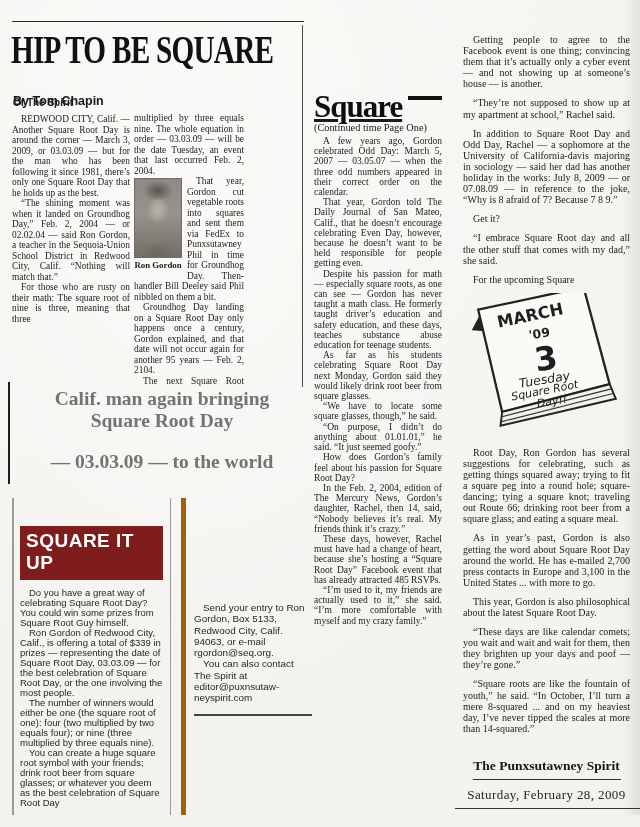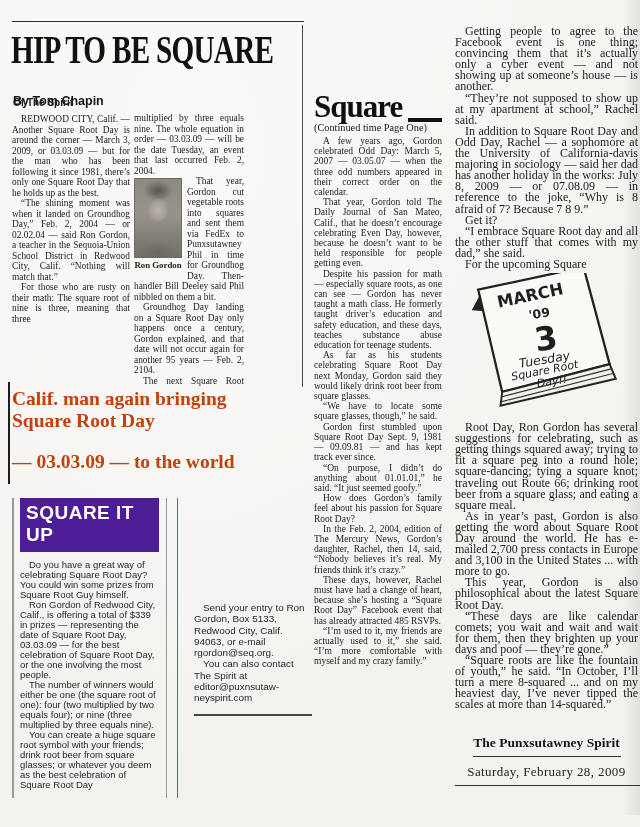--- a/index.html
+++ b/index.html
@@ -42,52 +42,52 @@
       radial-gradient(ellipse 20px 14px at 50% 15%, #57534e 0%, rgba(0,0,0,0) 75%),
       radial-gradient(ellipse 22px 16px at 50% 96%, #6a6761 0%, rgba(0,0,0,0) 80%),
       linear-gradient(180deg, #8d8a84 0%, #97938c 45%, #807d77 78%, #73706a 100%);
   }
   .photo-caption { font-size:8.8px; font-weight:bold; text-align:center; margin-top:2px;font-family:Liberation Serif, serif; }
 
   .vert-rule { position:absolute; left:302px; top:25px; height:362px; border-left:1px solid #4a4a46; }
 
   
   .mid-col { position:absolute; left:314px; top:92px; width:128px; }
-  .mid-title-row { display:flex; align-items:flex-end; }
+  .mid-title-row { display:flex; align-items:flex-start;text-decoration:underline; }
   .mid-title { font-size:31px; font-weight:bold; letter-spacing:-1px; color:#0e0e0e; line-height:30px; }
   .mid-dash { flex:1; height:4px; background:#111; margin-left:6px; margin-top:4px; }
   .mid-sub { font-size:10.3px; margin:0 0 3px 0; color:#151515; }
   .mid-body p { margin:0; font-size:9.5px; line-height:10.2px; text-align:justify; text-indent:9px; }
 
   
   .right-col { position:absolute; left:455px; top:26px; width:183px; }
-  .right-top p, .right-bottom p { margin:0; font-size:12px; line-height:11.1px; text-align:justify; text-indent:10px; }
+  .right-top p, .right-bottom p { margin:8px; font-size:10px; line-height:11.1px; text-align:justify; text-indent:10px; }
   .calendar { width:186px; height:146px; margin:3px 0 3px -8px; }
   .paper-name { margin-top:24px; text-align:center; font-size:13.5px; font-weight:bold; color:#161616; }
   .footer-rule-1 { width:148px; margin:5px auto 7px auto; border-top:1.2px solid #333; }
   .issue-date { text-align:center; font-family:Liberation Serif, serif; font-size:13px; letter-spacing:0.4px; color:#222; }
   .footer-rule-2 { width:186px; margin-top:5px; border-top:1.6px solid #333; }
 
   
   .second { position:absolute; left:12px; top:388px; width:300px; }
   .left-edge-line { position:absolute; left:8px; top:382px; width:2px; height:102px; background:#1d1d1d; }
-  .second-hl { font-weight:bold; color:#c2410c; font-size:19.5px; margin:0; }
+  .second-hl { text-align:center; font-weight:bold; color:#737373; font-size:19.5px; margin:0; }
   .hl2 { margin-top:0; }
   .hl3 { margin-top:19px; }
   .sidebar { margin-top:25px; display:flex; font-family:"Liberation Sans", sans-serif; }
   .sb-col1 {
     width:152px; border-left:2px solid #9a9a96; border-right:1px solid #9a9a96;
     padding:0 7px 8px 6px;
   }
   .sb-header {
-    background:#4c1d95; color:#fff; font-weight:bold; font-size:19px;
-    padding:4px 6px 6px 6px; letter-spacing:0.5px; margin-bottom:8px;
+    background:#7f1d1d; color:#fff; font-weight:bold; font-size:19px;
+    padding:4px 6px 6px 6px; letter-spacing:0.5px; margin-bottom:8px;margin-top:28px;
   }
   .sb-col1 p, .sb-col2 p { margin:0; font-size:9.5px; line-height:10px; text-indent:9px; color:#272727; }
-  .sb-col2 { width:122px; margin-left:10px; padding-left:16px; border-left:1px solid #a16207; }
+  .sb-col2 { width:122px; margin-left:10px; padding-left:8px; border-left:5px solid #a16207; }
   .sb-col2-body { margin-top:104px; }
   .sb-col2 p { font-size:9.9px; line-height:11.3px; }
   .sb-rule { border-top:2px solid #444; margin-top:10px; width:118px; }
 
   svg text { font-family:"DejaVu Sans", sans-serif; fill:#1f1f1f; }
 </style>
 </head>
 <body>
 
 <div class="page">
@@ -124,21 +124,20 @@
       <span class="mid-title">Square</span>
       <span class="mid-dash"></span>
     </div>
     <div class="mid-sub">(Continued time Page One)</div>
     <div class="mid-body">
         <p>A few years ago, Gordon celebrated Odd Day: March 5, 2007 — 03.05.07 — when the three odd numbers appeared in their correct order on the calendar.</p>
         <p>That year, Gordon told The Daily Journal of San Mateo, Calif., that he doesn’t encourage celebrating Even Day, however, because he doesn’t want to be held responsible for people getting even.</p>
         <p>Despite his passion for math — especially square roots, as one can see — Gordon has never taught a math class. He formerly taught driver’s education and safety education, and these days, teaches substance abuse education for teenage students.</p>
         <p>As far as his students celebrating Square Root Day next Monday, Gordon said they would likely drink root beer from square glasses.</p>
         <p>“We have to locate some square glasses, though,” he said.</p>
-        <p>Gordon first stumbled upon Square Root Day Sept. 9, 1981 — 09.09.81 — and has kept track ever since.</p>
         <p>“On purpose, I didn’t do anything about 01.01.01,” he said. “It just seemed goofy.”</p>
         <p>How does Gordon’s family feel about his passion for Square Root Day?</p>
         <p>In the Feb. 2, 2004, edition of The Mercury News, Gordon’s daughter, Rachel, then 14, said, “Nobody believes it’s real. My friends think it’s crazy.”</p>
         <p>These days, however, Rachel must have had a change of heart, because she’s hosting a “Square Root Day” Facebook event that has already attracted 485 RSVPs.</p>
         <p>“I’m used to it, my friends are actually used to it,” she said. “I’m more comfortable with myself and my crazy family.”</p>
       </div>
   </div>
 
   <div class="right-col">
     <div class="right-top">

